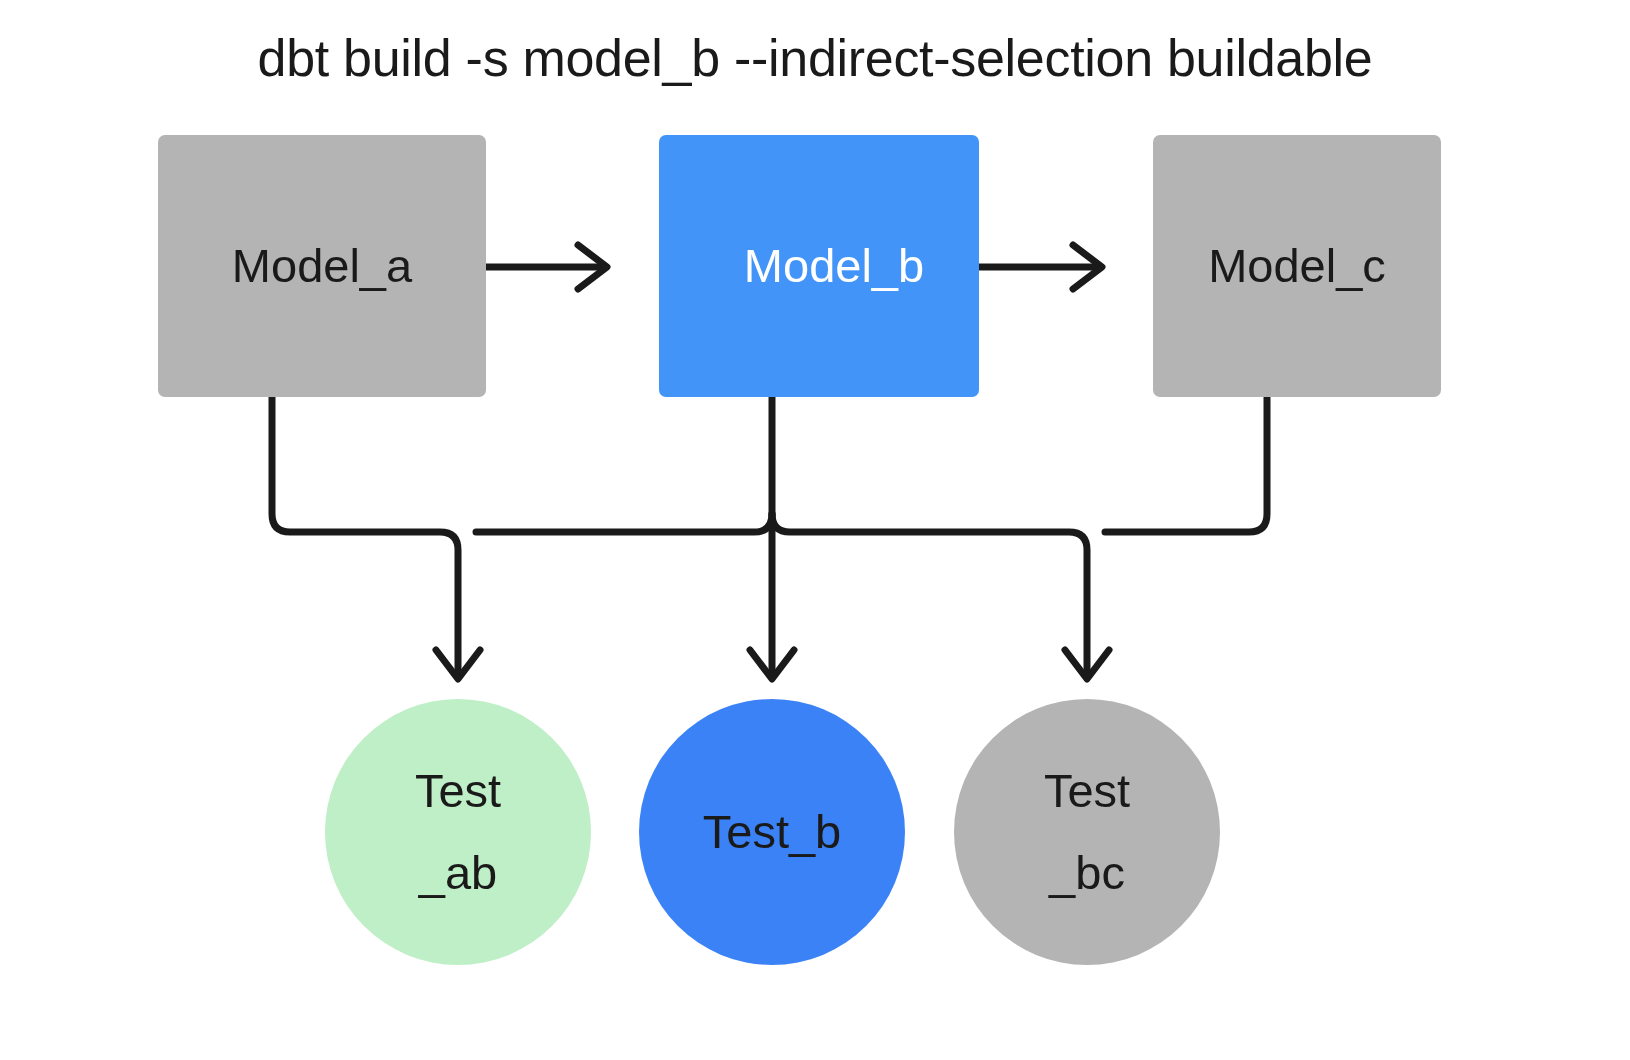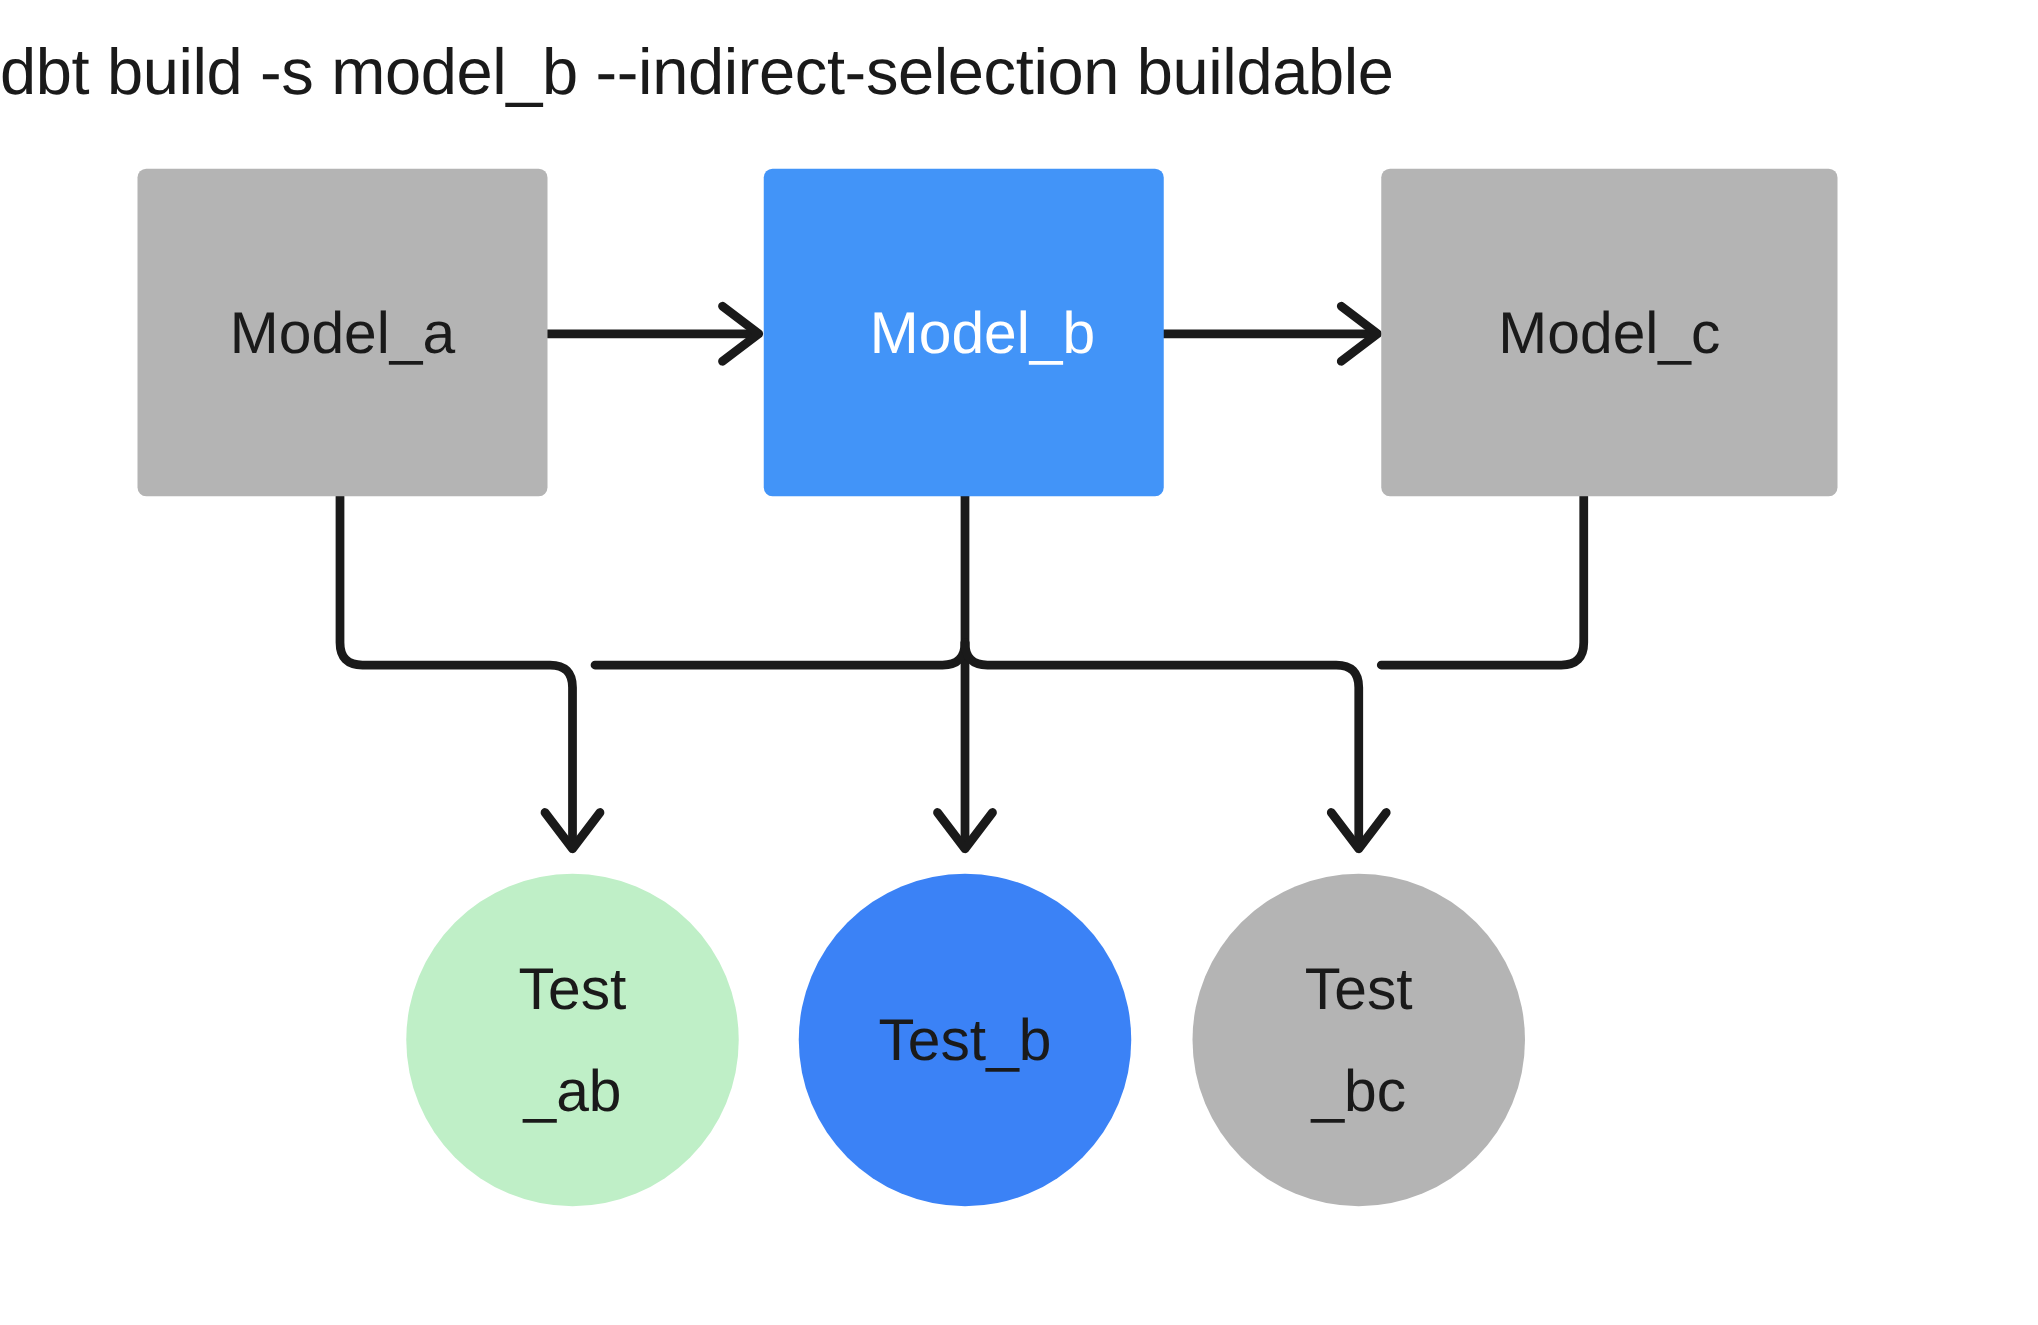--- a/index.html
+++ b/index.html
@@ -22,36 +22,37 @@
     left: 0;
     top: 0;
     width: 1630px;
     height: 1060px;
   }
   .title {
     position: absolute;
     left: 0;
     top: 28px;
     width: 1630px;
-    text-align: left;
+    text-align: center;
     font-size: 52px;
     color: #1a1a1a;
     letter-spacing: -0.3px;
     white-space: nowrap;
   }
   .node-box {
     position: absolute;
     border-radius: 7px;
     display: flex;
     align-items: center;
     justify-content: center;
     font-size: 47px;
     line-height: 1.1;
     text-align: center;
     box-sizing: border-box;
+    margin-left: 48px;
   }
   .node-circle {
     position: absolute;
     border-radius: 50%;
     display: flex;
     flex-direction: column;
     align-items: center;
     justify-content: center;
     font-size: 47px;
     line-height: 1.75;
@@ -109,21 +110,21 @@
   </svg>
 
   <div class="node-box" id="model_a" style="left:110px; top:135px; width:328px; height:262px; background:#b4b4b4; color:#1a1a1a;">
     <span>Model_a</span>
   </div>
 
   <div class="node-box" id="model_b" style="left:611px; top:135px; width:320px; height:262px; background:#4294f8; color:#ffffff;padding-left:30px;">
     <span>Model_b</span>
   </div>
 
-  <div class="node-box" id="model_c" style="left:1105px; top:135px; width:365px; height:262px; background:#b4b4b4; color:#1a1a1a;">
+  <div class="node-box" id="model_c" style="left:1105px; top:135px; width:288px; height:262px; background:#b4b4b4; color:#1a1a1a;">
     <span>Model_c</span>
   </div>
 
   <div class="node-circle" id="test_ab" style="left:325px; top:699px; width:266px; height:266px; background:#bfefc7; color:#1a1a1a;">
     <span class="line">Test</span>
     <span class="line">_ab</span>
   </div>
 
   <div class="node-circle" id="test_b" style="left:639px; top:699px; width:266px; height:266px; background:#3b82f6; color:#1a1a1a;">
     <span class="line">Test_b</span>

